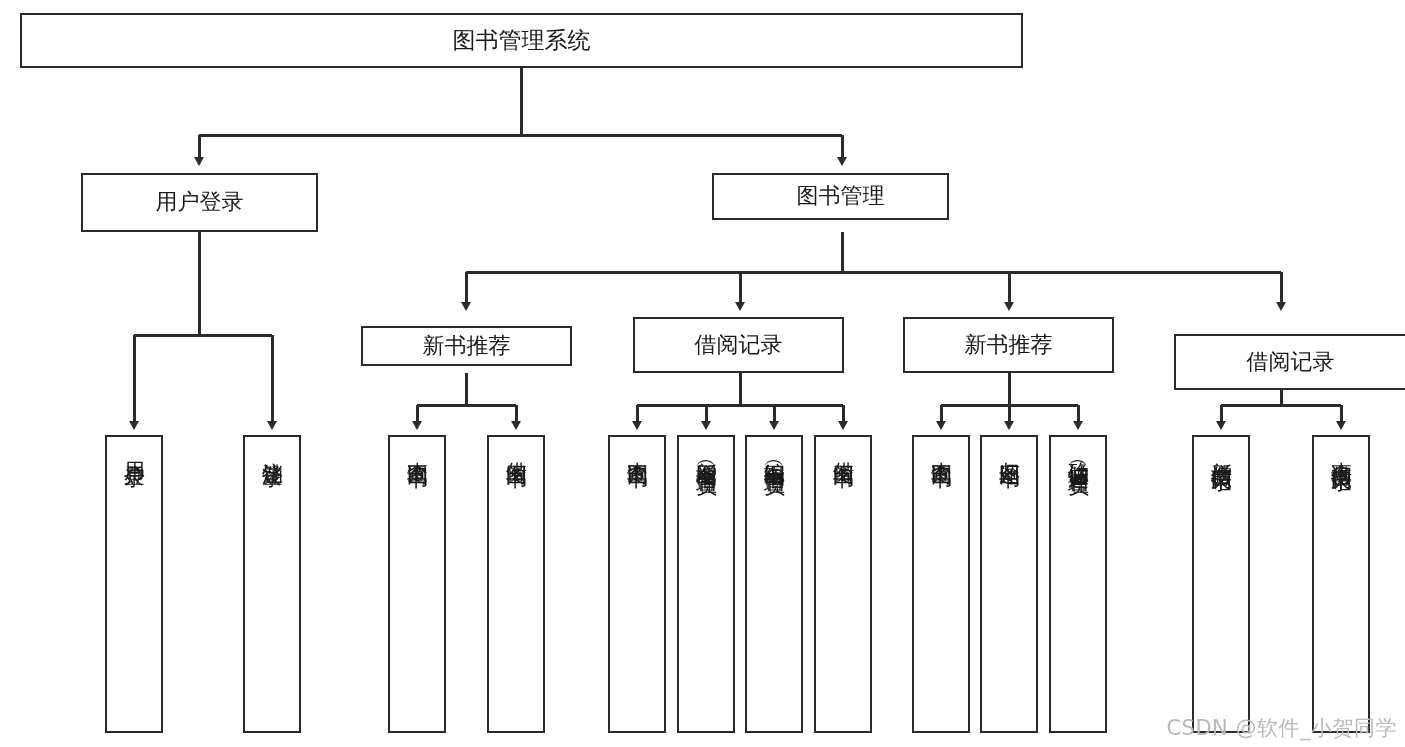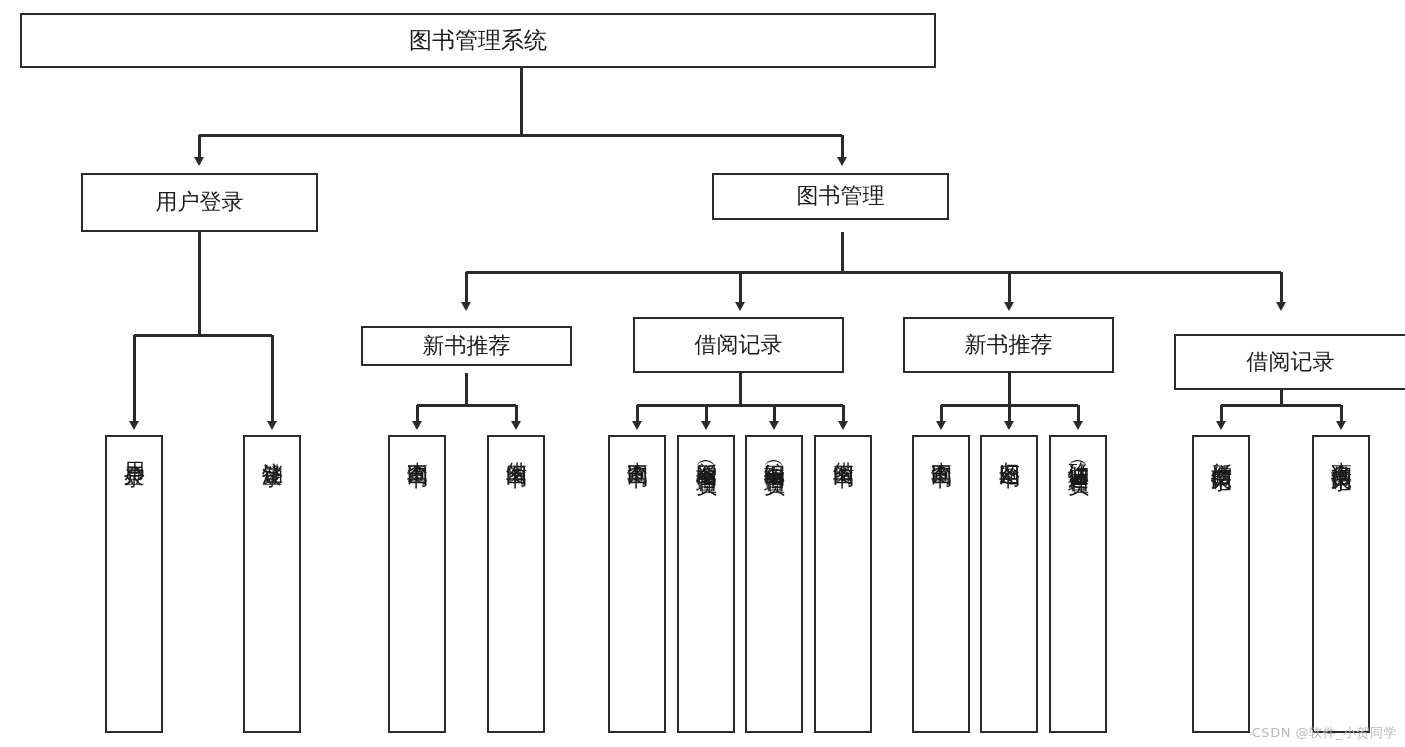--- a/index.html
+++ b/index.html
@@ -62,21 +62,21 @@
     text-orientation: upright;
     line-height: 1.0;
     letter-spacing: 2px;
     white-space: pre;
   }
   
   #watermark {
     position: absolute;
     right: 8px;
     bottom: 5px;
-    font-size: 13px;
+    font-size: 21px;
     color: #b9b9b9;
     letter-spacing: 0.5px;
     user-select: none;
     white-space: nowrap;
   }
 </style>
 </head>
 <body>
 
 <div id="diagram-canvas">
@@ -124,21 +124,21 @@
       <path d="M1009,405 L1009,422" marker-end="url(#arrowhead)"></path>
       <path d="M1078,405 L1078,422" marker-end="url(#arrowhead)"></path>
 
       <path d="M1281,373 L1281,405"></path>
       <path d="M1221,405 L1341,405"></path>
       <path d="M1221,405 L1221,422" marker-end="url(#arrowhead)"></path>
       <path d="M1341,405 L1341,422" marker-end="url(#arrowhead)"></path>
     </g>
   </svg>
 
-  <div class="node root" style="left:20px; top:13px; width:916px; height:55px;">
+  <div class="node root" style="left:20px; top:13px; width:1003px; height:55px;">
     <span class="node-label">图书管理系统</span>
   </div>
 
   <div class="node branch" style="left:81px; top:173px; width:237px; height:59px;">
     <span class="node-label">用户登录</span>
   </div>
 
   <div class="node branch" style="left:712px; top:173px; width:237px; height:47px;padding-left:20px;">
     <span class="node-label">图书管理</span>
   </div>

